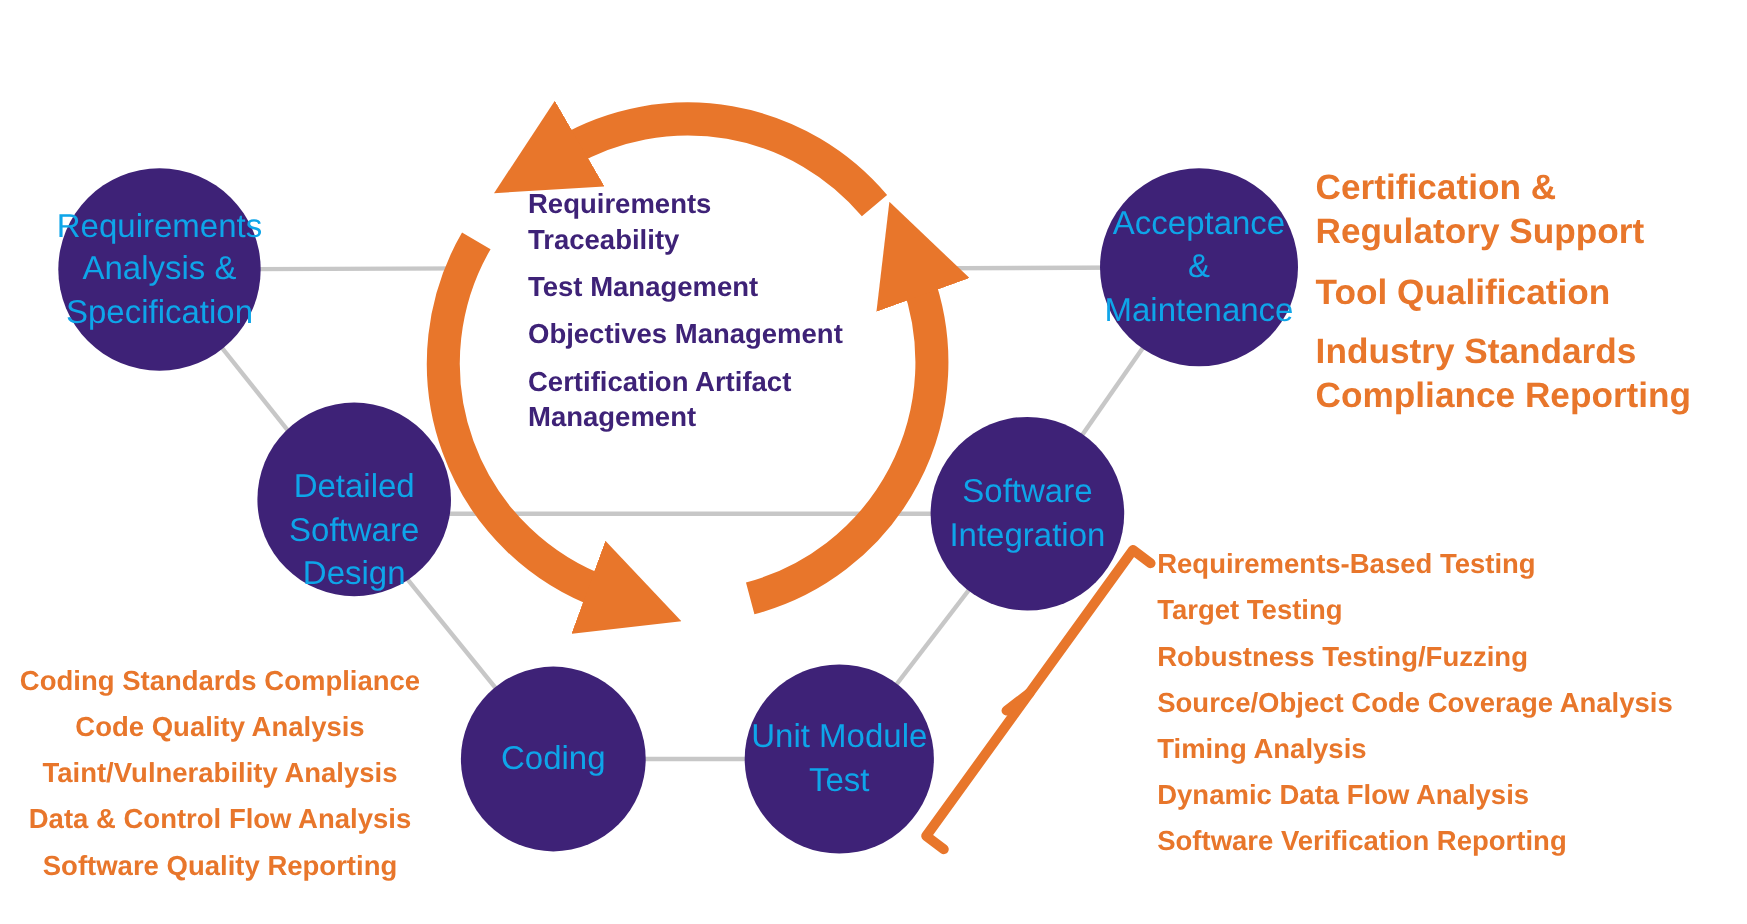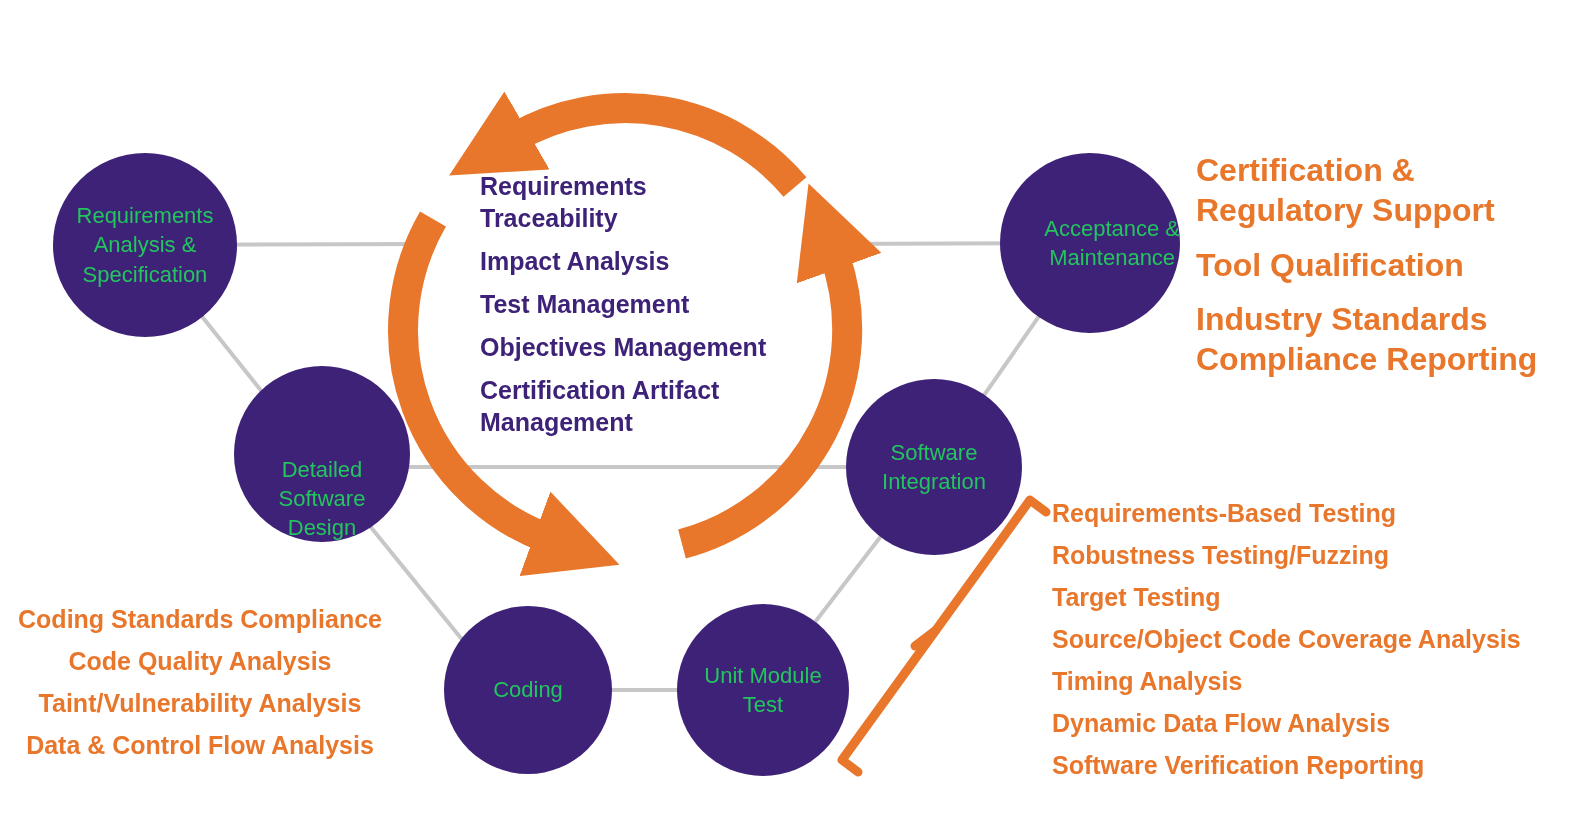--- a/index.html
+++ b/index.html
@@ -13,29 +13,29 @@
     width:1588px;height:840px;
     background:#ffffff;
     overflow:hidden;
     font-family:"Liberation Sans", sans-serif;
   }
   svg.layer{position:absolute;left:0;top:0;}
   .node{
     position:absolute;
     border-radius:50%;
     background:var(--purple);
-    color:#22c55e;
+    color:#0ea5e9;
     display:flex;align-items:center;justify-content:center;
     text-align:center;
-    font-size:22px;line-height:1.32;
+    font-size:30px;line-height:1.32;
     white-space:pre-line;
   }
   .n-req{left:53px;top:153px;width:184px;height:184px;}
   .n-design{left:234px;top:366px;width:176px;height:176px;align-items:flex-end;}
-  .n-coding{left:444px;top:606px;width:168px;height:168px;}
+  .n-coding{left:419px;top:606px;width:168px;height:168px;}
   .n-unit{left:677px;top:604px;width:172px;height:172px;}
   .n-int{left:846px;top:379px;width:176px;height:176px;}
   .n-acc{left:1000px;top:153px;width:180px;height:180px;justify-content:flex-end;}
 
   .center-list{
     position:absolute;left:480px;top:170px;width:290px;
     text-align:left;color:var(--purple);
     font-size:25px;font-weight:bold;line-height:1.28;
   }
   .center-list .item{margin-bottom:11px;}
@@ -113,42 +113,42 @@
     <span>Software
 Integration</span>
   </div>
   <div class="node n-acc">
     <span>Acceptance &amp;
 Maintenance</span>
   </div>
 
   <div class="center-list">
     <div class="item">Requirements Traceability</div>
-    <div class="item">Impact Analysis</div>
     <div class="item">Test Management</div>
     <div class="item">Objectives Management</div>
     <div class="item">Certification Artifact Management</div>
   </div>
 
   <div class="tr-list">
     <div class="item">Certification &amp; Regulatory Support</div>
     <div class="item">Tool Qualification</div>
     <div class="item">Industry Standards Compliance Reporting</div>
   </div>
 
   <div class="bl-list">
     <div class="item">Coding Standards Compliance</div>
     <div class="item">Code Quality Analysis</div>
     <div class="item">Taint/Vulnerability Analysis</div>
     <div class="item">Data &amp; Control Flow Analysis</div>
+    <div class="item">Software Quality Reporting</div>
   </div>
 
   <div class="br-list">
     <div class="item">Requirements-Based Testing</div>
+    <div class="item">Target Testing</div>
     <div class="item">Robustness Testing/Fuzzing</div>
-    <div class="item">Target Testing</div>
     <div class="item">Source/Object Code Coverage Analysis</div>
     <div class="item">Timing Analysis</div>
     <div class="item">Dynamic Data Flow Analysis</div>
     <div class="item">Software Verification Reporting</div>
   </div>
 
 </div>
 
 </body></html>

